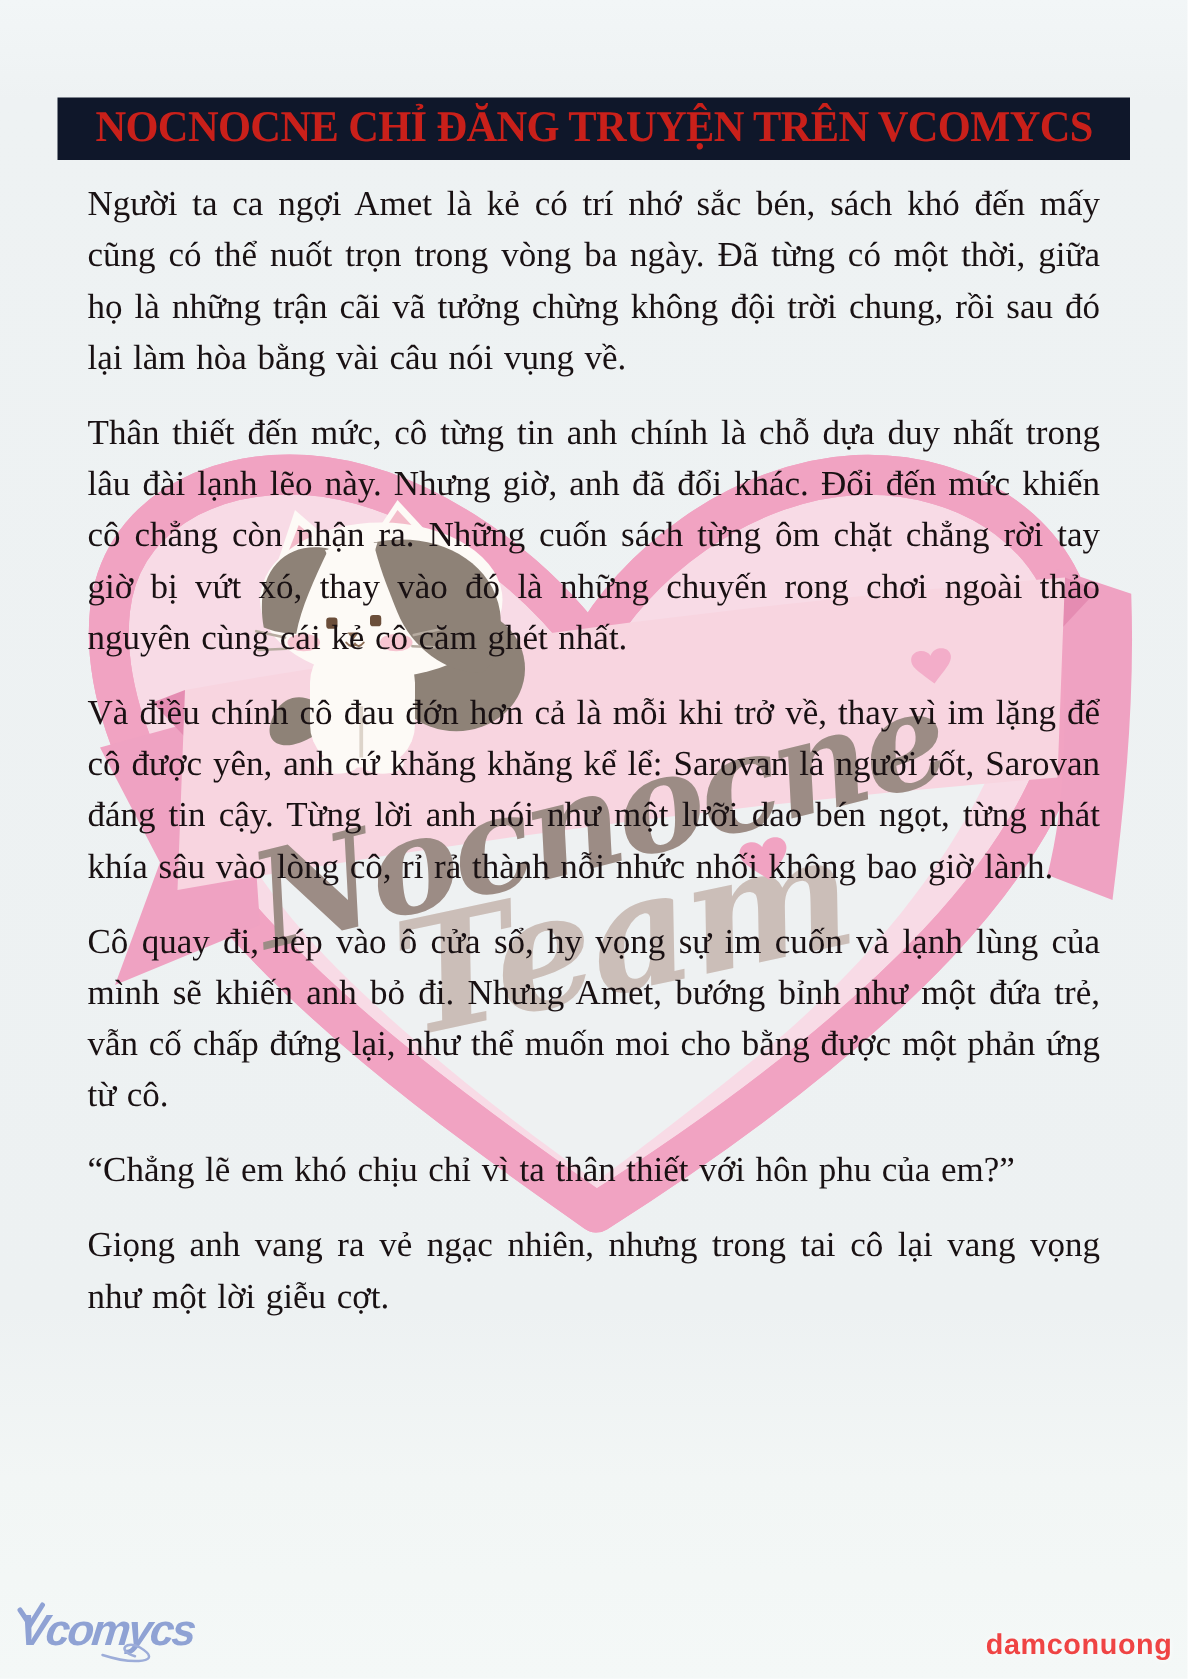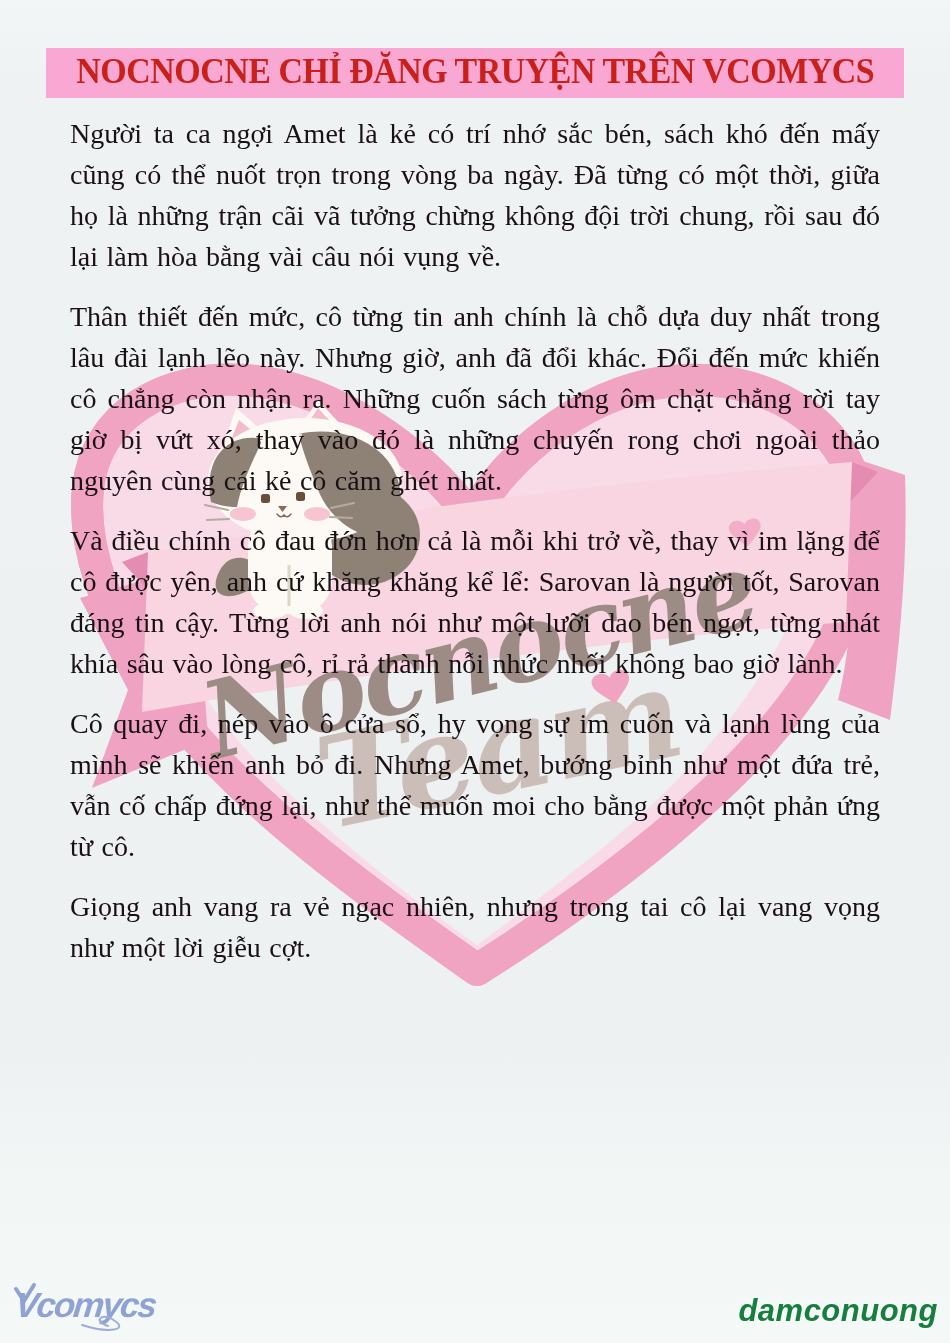--- a/index.html
+++ b/index.html
@@ -10,44 +10,43 @@
   }
   .page{position:absolute;inset:0;}
 
   
   .watermark{position:absolute;inset:0;z-index:1;}
 
   
   .content{position:absolute;inset:0;z-index:2;}
 
   .banner{
-    margin:48px auto 15px auto;width:fit-content;max-width:880px;
-    background:#f9a8d4;padding:5px 18px 7px 18px;
+    margin:78px auto 15px auto;width:fit-content;max-width:880px;
+    background:#0f172a;padding:5px 18px 7px 18px;
   }
   .banner .banner-text{
     display:inline-block;white-space:nowrap;
     font-weight:bold;font-size:35px;line-height:38px;color:#c9201a;
     letter-spacing:-.5px;transform:scaleX(.97);transform-origin:center;
   }
 
   .story{margin:0 70px;width:810px;}
   .story p{
     margin:0 0 19px 0;
     font-size:28px;line-height:41px;color:#191113;
     text-align:justify;text-align-last:left;word-spacing:1.5px;
   }
 
   
   .logo-wrap{position:absolute;left:12px;bottom:4px;z-index:3;}
   .credit{
     position:absolute;right:12px;bottom:14px;z-index:3;
     font-family:"Liberation Sans","DejaVu Sans",sans-serif;
-    font-weight:bold;font-size:31px;letter-spacing:.5px;color:#15803d;
+    font-weight:bold;font-size:23px;letter-spacing:.5px;color:#ef4444;
     text-shadow:0 0 5px rgba(255,255,255,.95);
-    font-style:italic;
   }
 </style>
 </head>
 <body>
 
 <div class="page">
 
   <svg class="watermark" viewBox="0 0 950 1343" width="950" height="1343" aria-hidden="true">
 
     <g>
@@ -116,20 +115,21 @@
   <div class="content">
     <div class="banner">
       <span class="banner-text">NOCNOCNE CHỈ ĐĂNG TRUYỆN TRÊN VCOMYCS</span>
     </div>
 
     <div class="story">
       <p>Người ta ca ngợi Amet là kẻ có trí nhớ sắc bén, sách khó đến mấy cũng có thể nuốt trọn trong vòng ba ngày. Đã từng có một thời, giữa họ là những trận cãi vã tưởng chừng không đội trời chung, rồi sau đó lại làm hòa bằng vài câu nói vụng về.</p>
       <p>Thân thiết đến mức, cô từng tin anh chính là chỗ dựa duy nhất trong lâu đài lạnh lẽo này. Nhưng giờ, anh đã đổi khác. Đổi đến mức khiến cô chẳng còn nhận ra. Những cuốn sách từng ôm chặt chẳng rời tay giờ bị vứt xó, thay vào đó là những chuyến rong chơi ngoài thảo nguyên cùng cái kẻ cô căm ghét nhất.</p>
       <p>Và điều chính cô đau đớn hơn cả là mỗi khi trở về, thay vì im lặng để cô được yên, anh cứ khăng khăng kể lể: Sarovan là người tốt, Sarovan đáng tin cậy. Từng lời anh nói như một lưỡi dao bén ngọt, từng nhát khía sâu vào lòng cô, rỉ rả thành nỗi nhức nhối không bao giờ lành.</p>
       <p>Cô quay đi, nép vào ô cửa sổ, hy vọng sự im cuốn và lạnh lùng của mình sẽ khiến anh bỏ đi. Nhưng Amet, bướng bỉnh như một đứa trẻ, vẫn cố chấp đứng lại, như thể muốn moi cho bằng được một phản ứng từ cô.</p>
+      <p>“Chẳng lẽ em khó chịu chỉ vì ta thân thiết với hôn phu của em?”</p>
       <p>Giọng anh vang ra vẻ ngạc nhiên, nhưng trong tai cô lại vang vọng như một lời giễu cợt.</p>
     </div>
   </div>
 
   <div class="logo-wrap">
     <svg width="175" height="54" viewBox="0 0 175 54" aria-hidden="true">
       <text x="6" y="36" font-size="35" font-family="Liberation Sans, DejaVu Sans, sans-serif" font-style="italic" font-weight="bold" letter-spacing="-2" fill="#8fa2d4" transform="skewX(-6)">Vcomycs</text>
       <path d="M 70,44 C 95,52 120,50 100,38 C 90,32 80,40 96,45" stroke="#9dadd9" stroke-width="2" fill="none" stroke-linecap="round"></path>
       <path d="M 4,8 L 12,20 L 22,4" stroke="#8fa2d4" stroke-width="4" fill="none" stroke-linecap="round"></path>
     </svg>

